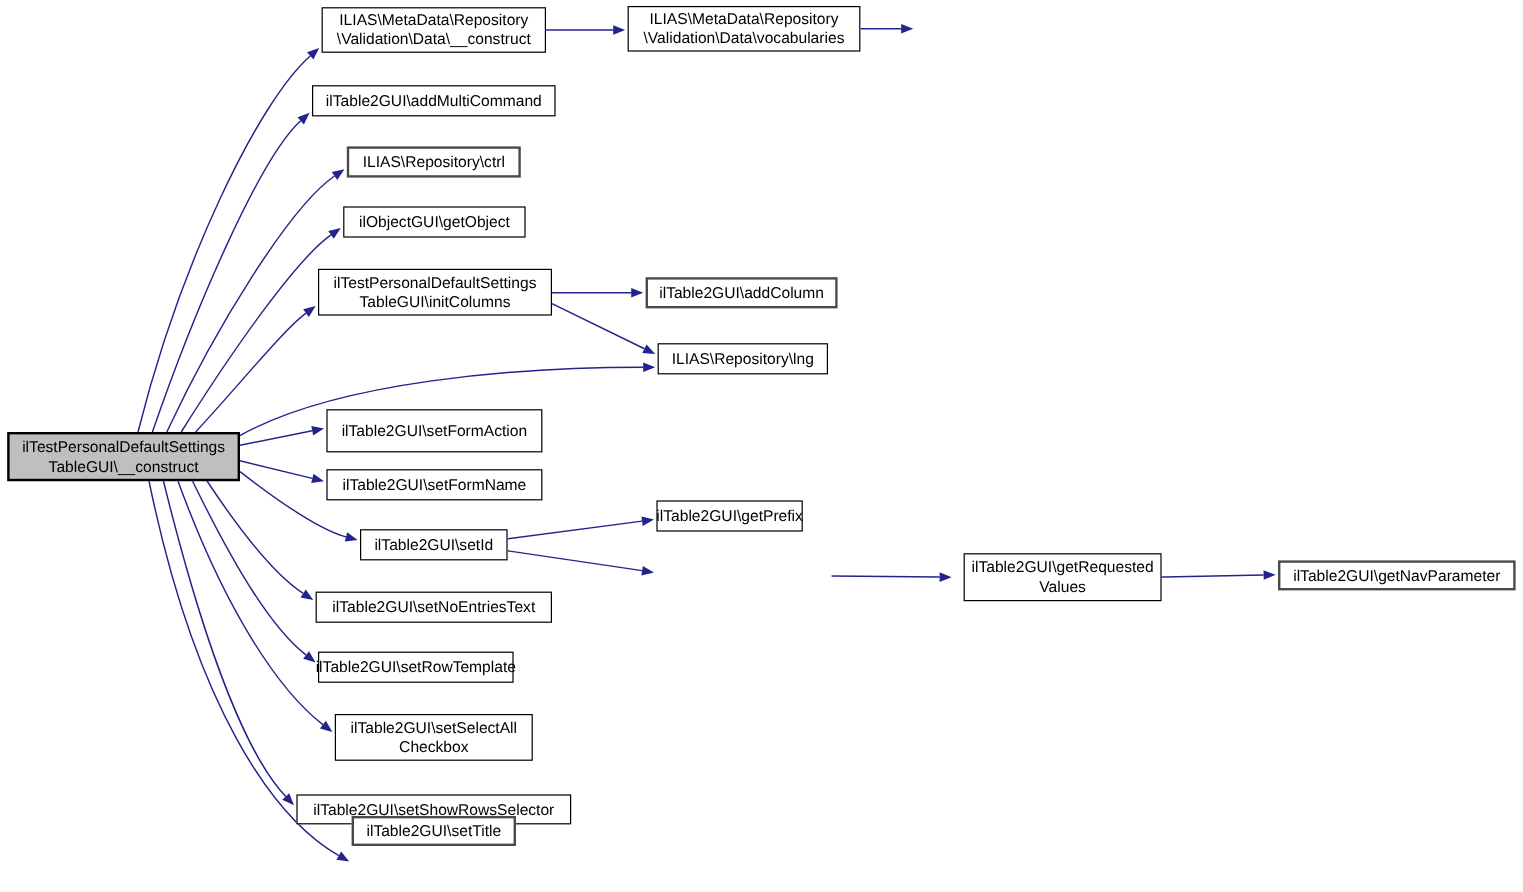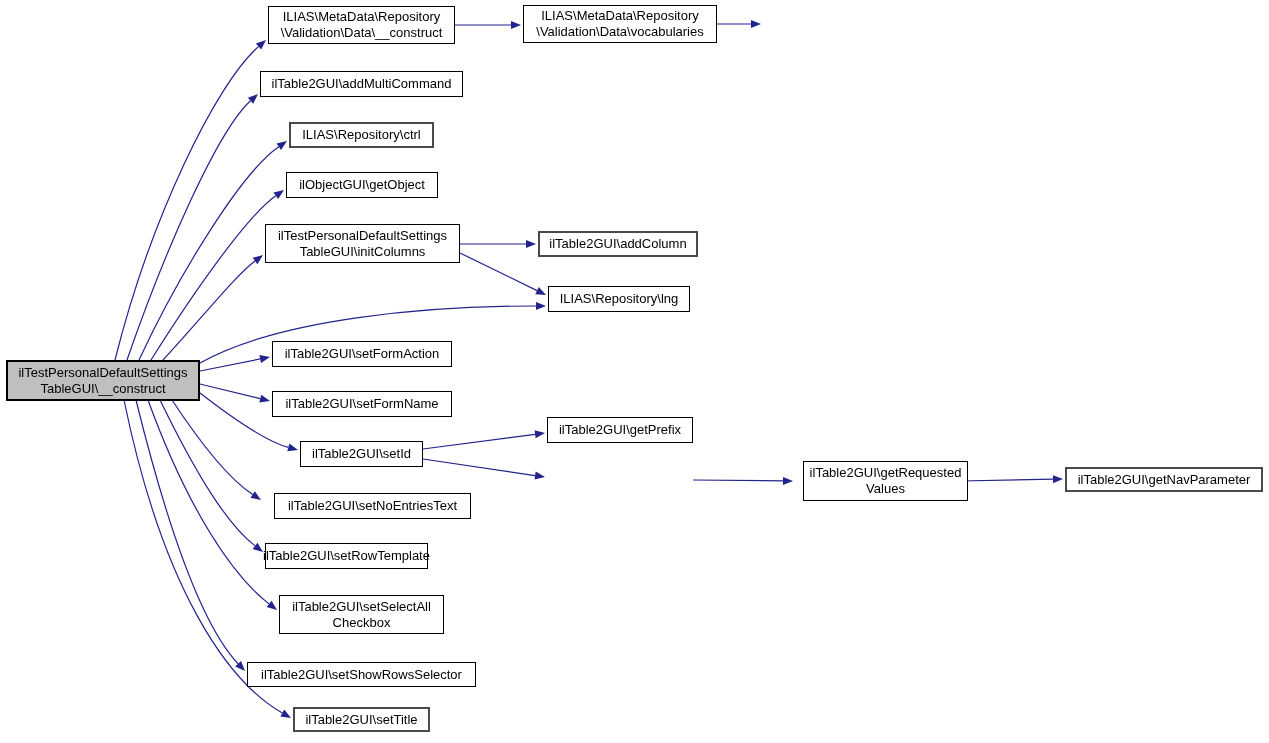--- a/index.html
+++ b/index.html
@@ -112,48 +112,48 @@
     <div class="node normal" style="left: 265px; top: 224px; width: 195px; height: 39px;">
       <span>ilTestPersonalDefaultSettings</span>
       <span>TableGUI\initColumns</span>
     </div>
     <div class="node bold" style="left: 538px; top: 231px; width: 160px; height: 26px;">
       <span>ilTable2GUI\addColumn</span>
     </div>
     <div class="node normal" style="left: 548px; top: 286px; width: 142px; height: 26px;">
       <span>ILIAS\Repository\lng</span>
     </div>
-    <div class="node normal" style="left: 272px; top: 341px; width: 180px; height: 26px;">
+    <div class="node normal" style="left: 272px; top: 341px; width: 180px; height: 36px;">
       <span>ilTable2GUI\setFormAction</span>
     </div>
     <div class="node normal" style="left: 272px; top: 391px; width: 180px; height: 26px;">
       <span>ilTable2GUI\setFormName</span>
     </div>
     <div class="node normal" style="left: 300px; top: 441px; width: 123px; height: 26px;">
       <span>ilTable2GUI\setId</span>
     </div>
-    <div class="node normal" style="left: 547px; top: 417px; width: 146px; height: 26px;">
+    <div class="node normal" style="left: 547px; top: 417px; width: 122px; height: 26px;">
       <span>ilTable2GUI\getPrefix</span>
     </div>
     <div class="node normal" style="left: 803px; top: 461px; width: 165px; height: 40px;">
       <span>ilTable2GUI\getRequested</span>
       <span>Values</span>
     </div>
     <div class="node bold" style="left: 1065px; top: 467px; width: 198px; height: 25px;">
       <span>ilTable2GUI\getNavParameter</span>
     </div>
-    <div class="node normal" style="left: 274px; top: 493px; width: 197px; height: 26px;">
+    <div class="node normal" style="left: 263px; top: 493px; width: 197px; height: 26px;">
       <span>ilTable2GUI\setNoEntriesText</span>
     </div>
     <div class="node normal" style="left: 265px; top: 543px; width: 163px; height: 26px;">
       <span>ilTable2GUI\setRowTemplate</span>
     </div>
     <div class="node normal" style="left: 279px; top: 595px; width: 165px; height: 39px;">
       <span>ilTable2GUI\setSelectAll</span>
       <span>Checkbox</span>
     </div>
     <div class="node normal" style="left: 247px; top: 662px; width: 229px; height: 25px;">
       <span>ilTable2GUI\setShowRowsSelector</span>
     </div>
-    <div class="node bold" style="left: 293px; top: 707px; width: 137px; height: 25px;">
+    <div class="node bold" style="left: 293px; top: 680px; width: 137px; height: 25px;">
       <span>ilTable2GUI\setTitle</span>
     </div>
   </div>
 
 </body></html>

